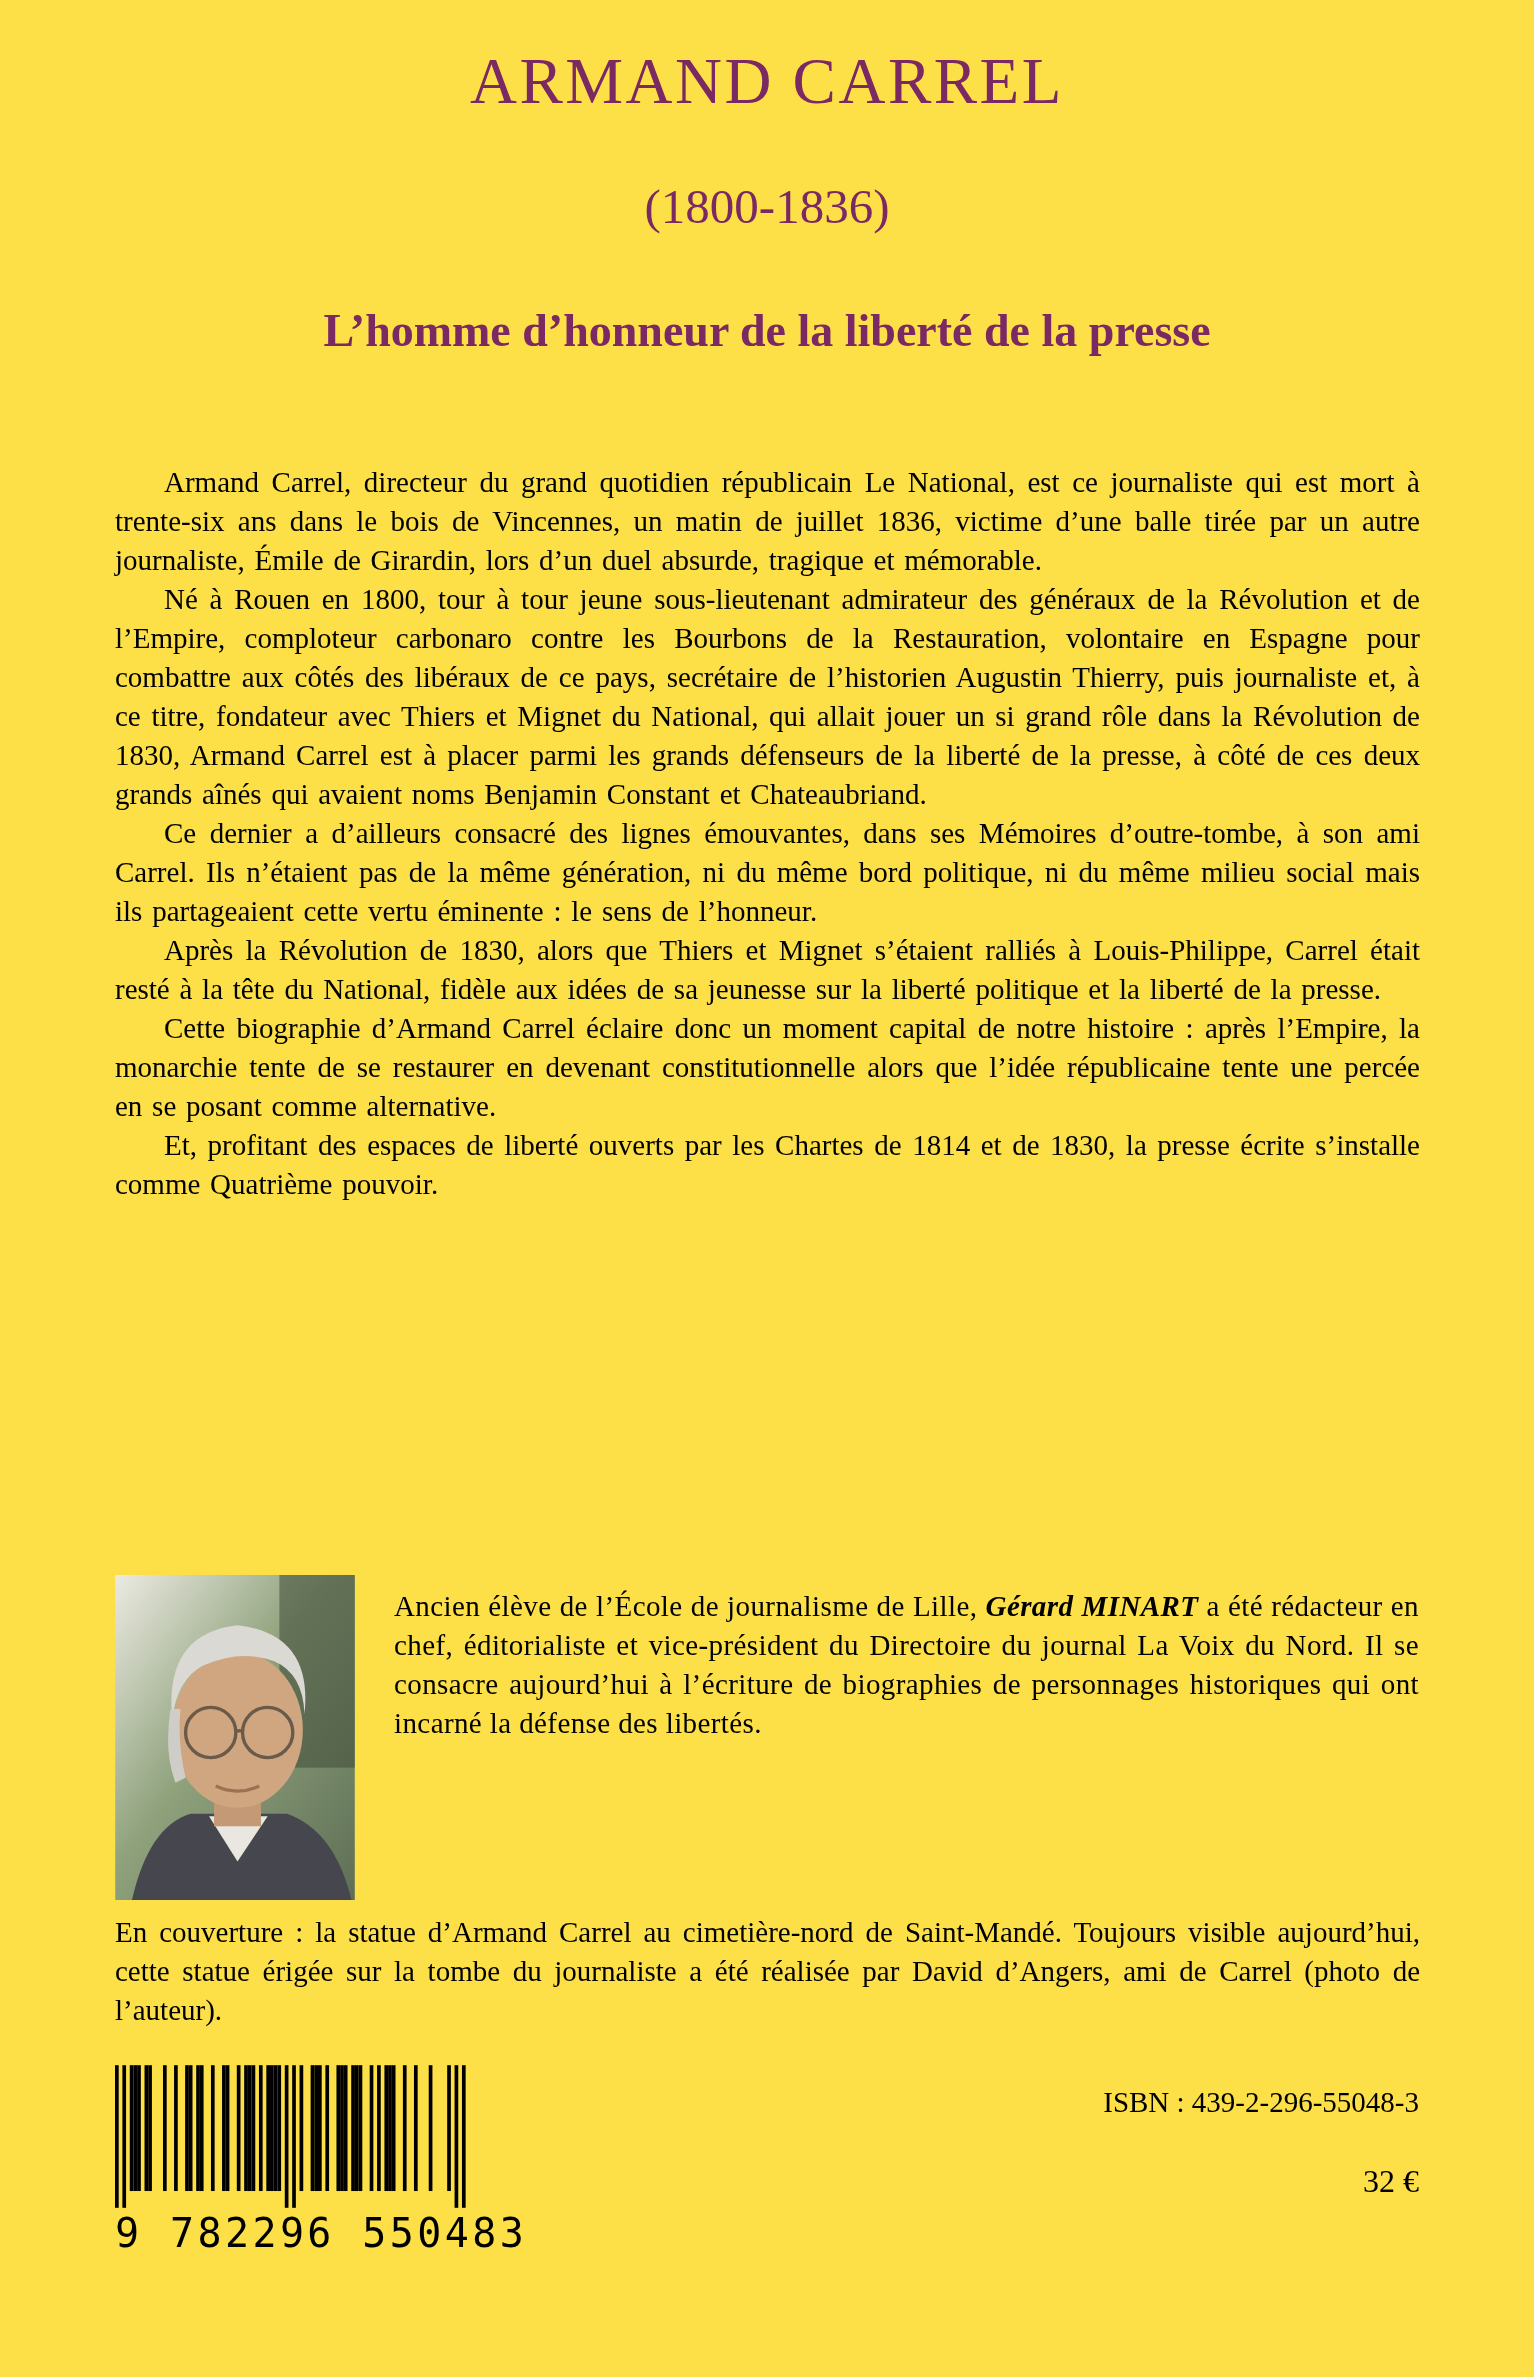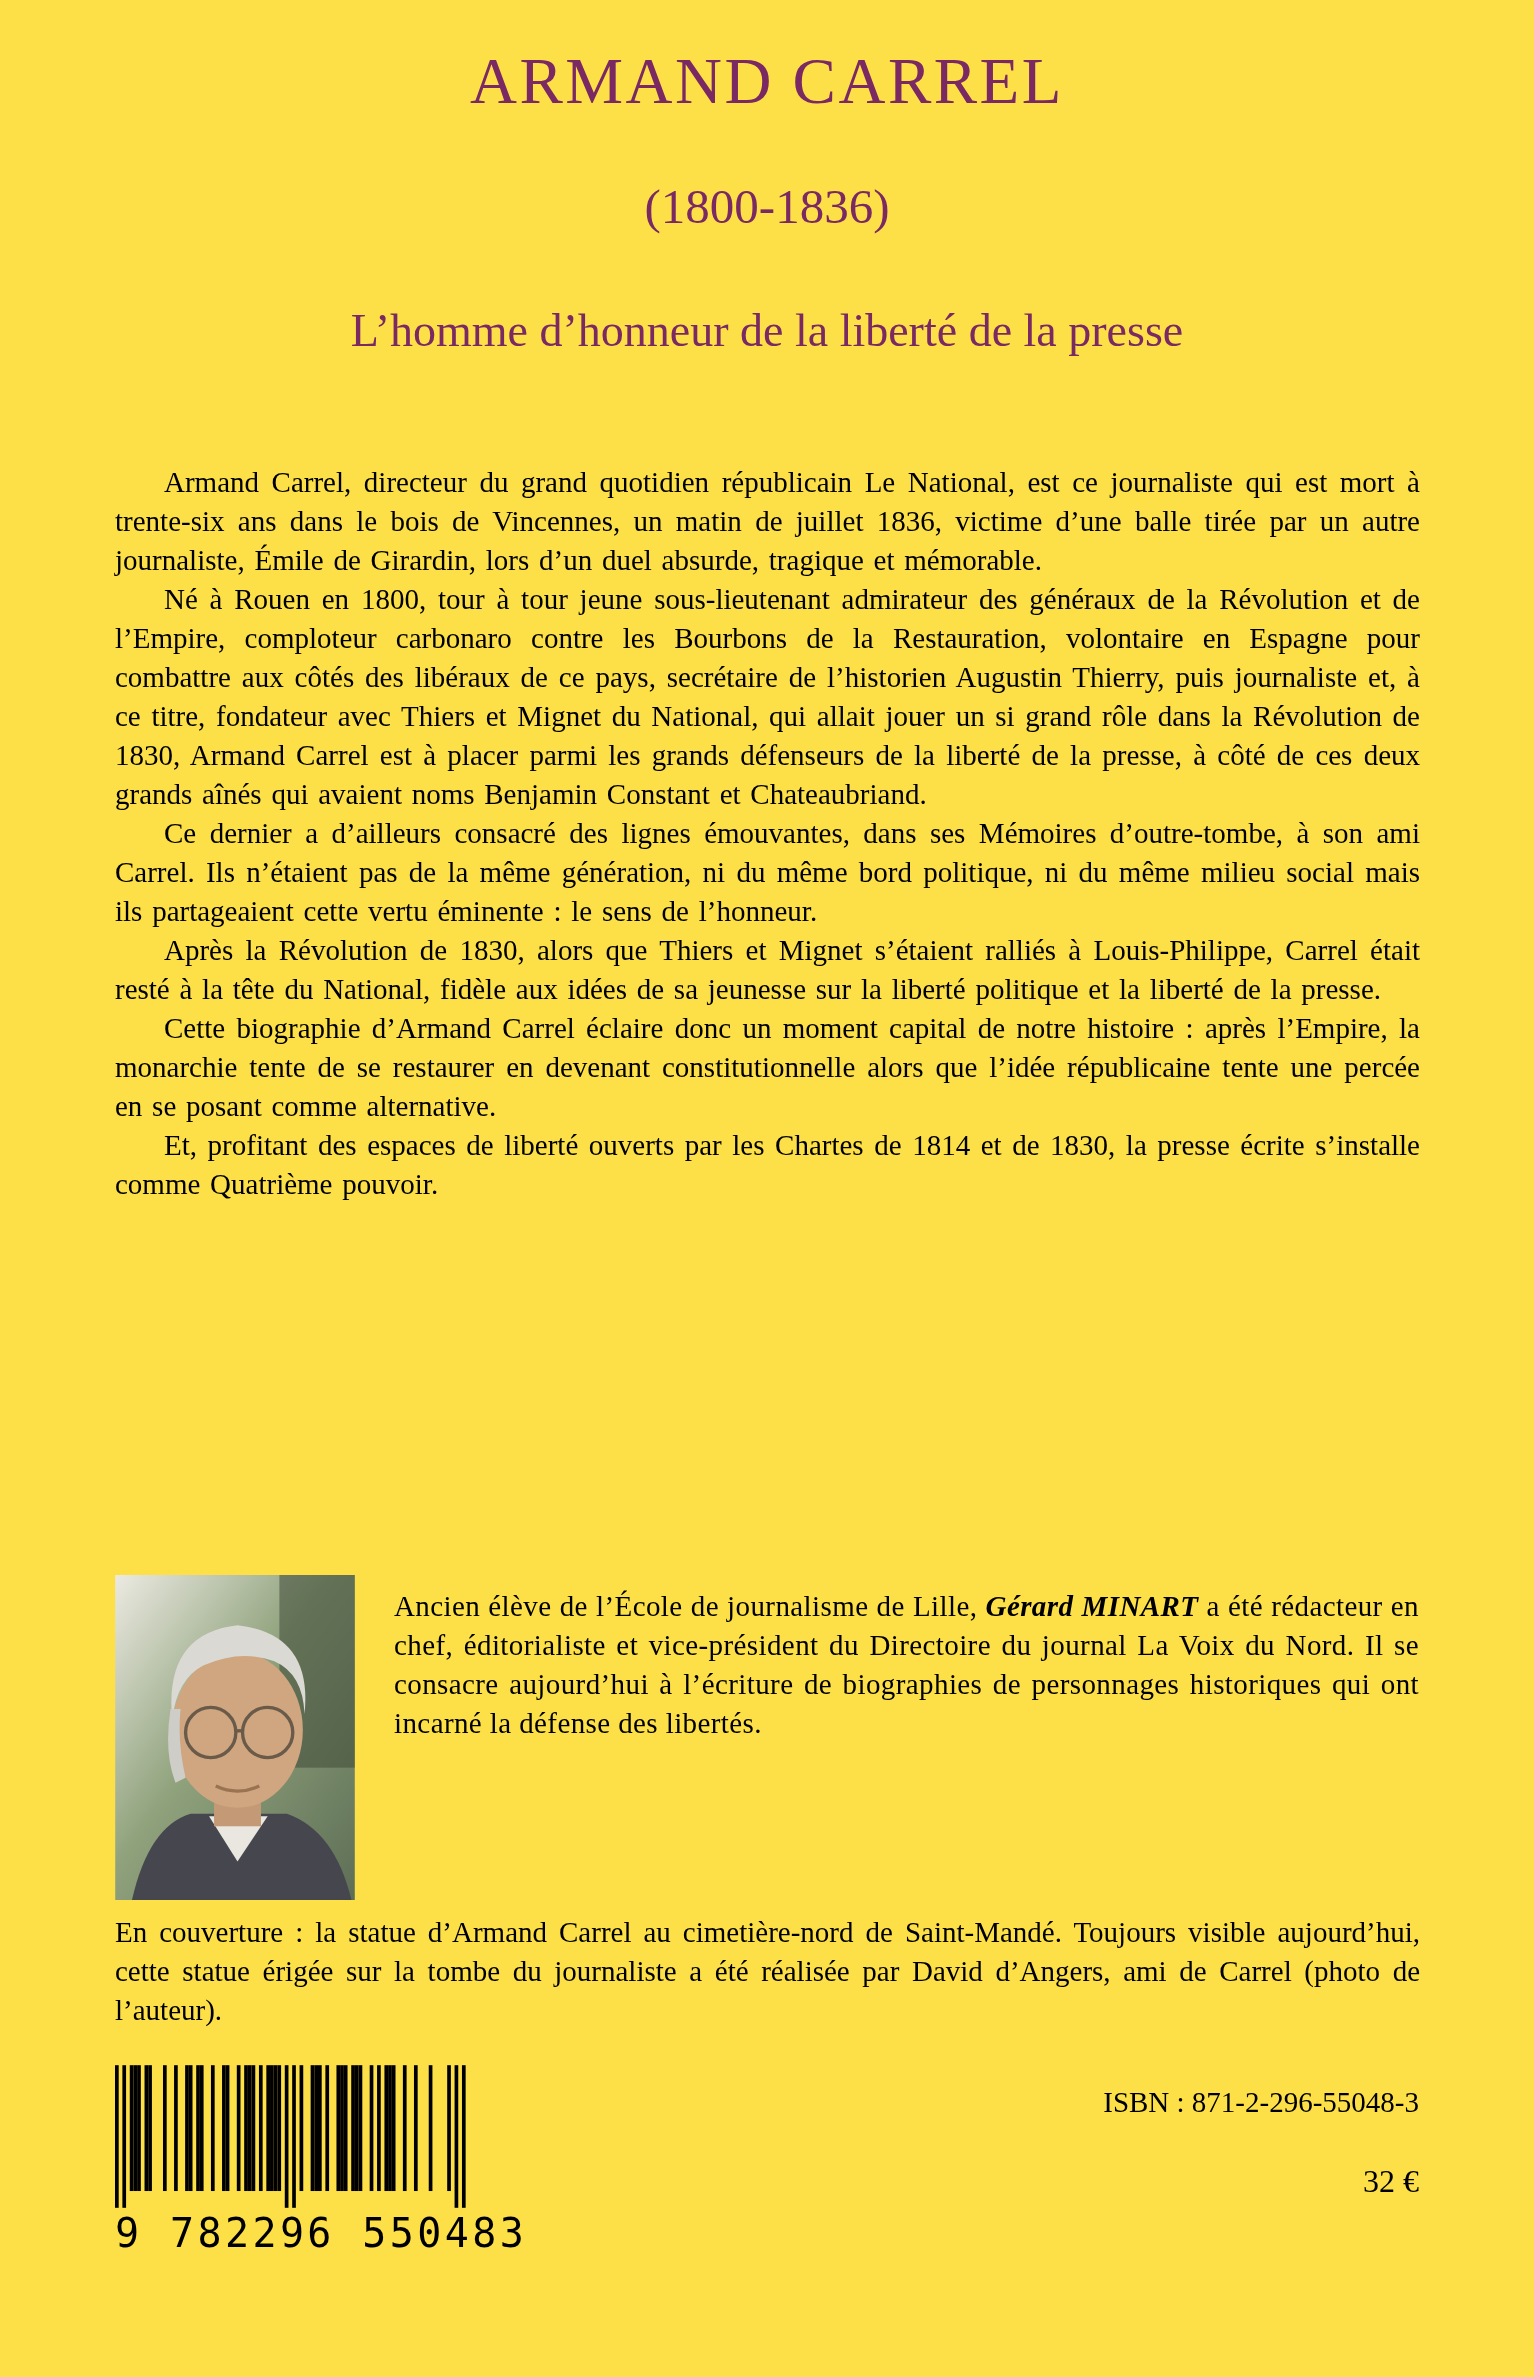--- a/index.html
+++ b/index.html
@@ -30,21 +30,21 @@
     text-align: center;
     font-size: 49px;
     font-weight: 400;
     color: var(--accent, #7a2963);
   }
   .subtitle {
     position: absolute;
     top: 304px; left: 0; right: 0;
     text-align: center;
     font-size: 46px;
-    font-weight: 400;
+    font-weight: 700;
     color: var(--accent, #7a2963);
   }
   
   .synopsis {
     position: absolute;
     top: 463px; left: 115px;
     width: 1305px;
     font-size: 29px;
     line-height: 39px;
     text-align: justify;
@@ -203,17 +203,17 @@
         <rect x="343.2" y="0" width="4.4" height="150"></rect>
         <rect x="356.4" y="0" width="4.4" height="150"></rect>
         <rect x="374.0" y="0" width="4.4" height="150"></rect>
         <rect x="396.0" y="0" width="4.4" height="150"></rect>
         <rect x="404.8" y="0" width="4.4" height="170"></rect>
         <rect x="413.6" y="0" width="4.4" height="170"></rect>
       </svg>
     <div class="barcode-digits">9 782296 550483</div>
   </div>
 
-  <div class="isbn">ISBN : 871-2-296-55048-3</div>
+  <div class="isbn">ISBN : 439-2-296-55048-3</div>
   <div class="price">32 €</div>
 
 </div>
 
 
 </body></html>

